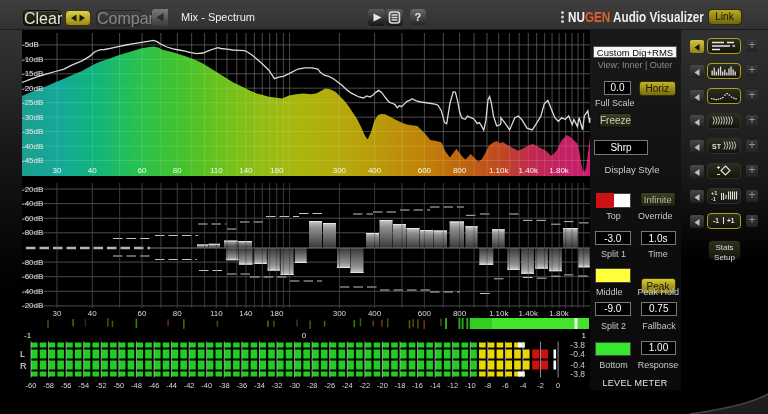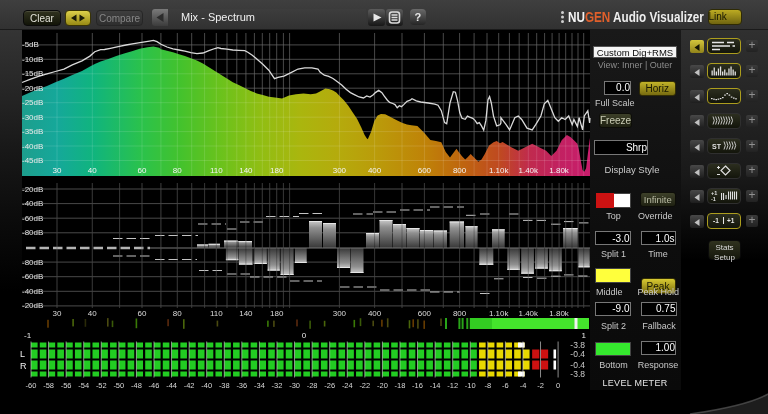--- a/index.html
+++ b/index.html
@@ -6,35 +6,35 @@
 body{font-family:"Liberation Sans",sans-serif;position:relative}
 .abs{position:absolute}
 
 #toolbar{left:0;top:0;width:768px;height:30px;background:linear-gradient(#3f3f3f,#313131);border-bottom:1px solid #1a1a1a}
 #leftmargin{left:0;top:30px;width:22px;height:384px;background:linear-gradient(#343434,#191919 30%,#0c0c0c 48%,#000 68%)}
 #maindisp{left:22px;top:30px;width:568px;height:384px;background:#000}
 #rpanel{left:590px;top:30px;width:91px;height:360px;background:linear-gradient(#191919,#0d0d0d 60%,#0a0a0a)}
 #iconstrip{left:681px;top:30px;width:87px;height:384px;background:linear-gradient(#303030,#191919 38%,#000 60%)}
 #botstrip{left:0;top:390px;width:768px;height:24px;background:#000}
 
-.tbtn{position:absolute;border-radius:4px;font-size:10px;text-align:center;line-height:15px}
+.tbtn{position:absolute;border-radius:4px;font-size:16px;text-align:center;line-height:15px}
 #btnclear{left:23px;top:10px;width:38px;height:16px;background:linear-gradient(#31331f,#121408);color:#e4e4da;border:1px solid #0a0a0a;box-shadow:inset 0 1px 0 rgba(255,255,255,.12)}
 #btnarr{left:65px;top:10px;width:26px;height:16px;background:linear-gradient(#ddd04a,#988a14);border:1px solid #3a3406}
 #btncompare{left:96px;top:10px;width:47px;height:16px;background:linear-gradient(#3e3e3e,#2e2e2e);color:#868686;border:1px solid #262626}
 #ddarrow{left:152px;top:9px;width:16px;height:17px;background:linear-gradient(#7a7a7a,#3c3c3c);border-radius:3px 0 0 3px}
 #dropdown{left:168px;top:9px;width:198px;height:17px;background:linear-gradient(#3d3d3d,#333);color:#f0f0f0;font-size:11px;line-height:17px;padding-left:13px}
 #btnplay{left:367.5px;top:9px;width:17px;height:17px;background:linear-gradient(#5c5c5c,#161616);border-radius:3px}
 #btnlist{left:386px;top:9px;width:17px;height:17px;background:linear-gradient(#5c5c5c,#161616);border-radius:3px}
 #btnhelp{left:409.5px;top:9px;width:16.5px;height:16px;background:linear-gradient(#6a6a6a,#252525);border-radius:4px;color:#e8e8e8;font-size:11px;font-weight:bold;line-height:16px}
 #logo{left:568px;top:8px;height:18px;font-size:15px;font-weight:bold;color:#f2f2f2;transform:scaleX(0.78);transform-origin:0 0;white-space:nowrap}
 #logodots{left:560px;top:10px}
-#btnlink{left:707.5px;top:9px;width:34px;height:15.5px;background:linear-gradient(#bcab22,#6f6410);border:1px solid #2e2a04;border-radius:4px;color:#161602;font-size:10px;line-height:14px;border-radius:4px}
+#btnlink{left:707.5px;top:9px;width:34px;height:15.5px;background:linear-gradient(#bcab22,#6f6410);border:1px solid #2e2a04;border-radius:4px;color:#161602;font-size:10px;line-height:14px;text-align:center;border-radius:4px}
 
 .rlab{position:absolute;color:#c9c9c9;font-size:9px;white-space:nowrap}
-.rbox{position:absolute;background:#000;border:1px solid #777;color:#fff;font-size:10px;text-align:right}
+.rbox{position:absolute;background:#000;border:1px solid #777;color:#fff;font-size:10px;text-align:center}
 .rbtn{position:absolute;border-radius:3px;font-size:10px;text-align:center}
 #combo{left:593px;top:45.5px;width:84px;height:12.5px;background:#f6f6f6;border:1px solid #555;color:#0a0a0a;font-size:9.5px;text-align:center;line-height:11px}
 #viewlab{left:593px;top:60px;width:84px;text-align:center;color:#8c8c8c;font-size:9px}
 #fsbox{left:604px;top:81px;width:27px;height:14px;line-height:12.5px}
 #btnhoriz{left:639px;top:80.5px;width:36.5px;height:15px;background:linear-gradient(#c2b329,#776b10);border:1px solid #332e05;color:#181802;line-height:14px}
 #fslab{left:595px;top:97.5px}
 #btnfreeze{left:599px;top:112.5px;width:33px;height:15px;background:linear-gradient(#3d4029,#1f2112);border:1px solid #0d0d08;color:#c9cbb4;line-height:14px}
 #shrpbox{left:594px;top:140px;width:54px;height:14.5px;line-height:13px}
 #dstylab{left:594px;top:164px;width:76px;text-align:center}
 #swtop{left:595.5px;top:192.5px;width:35px;height:15px;background:#fff;border:1px solid #444}

